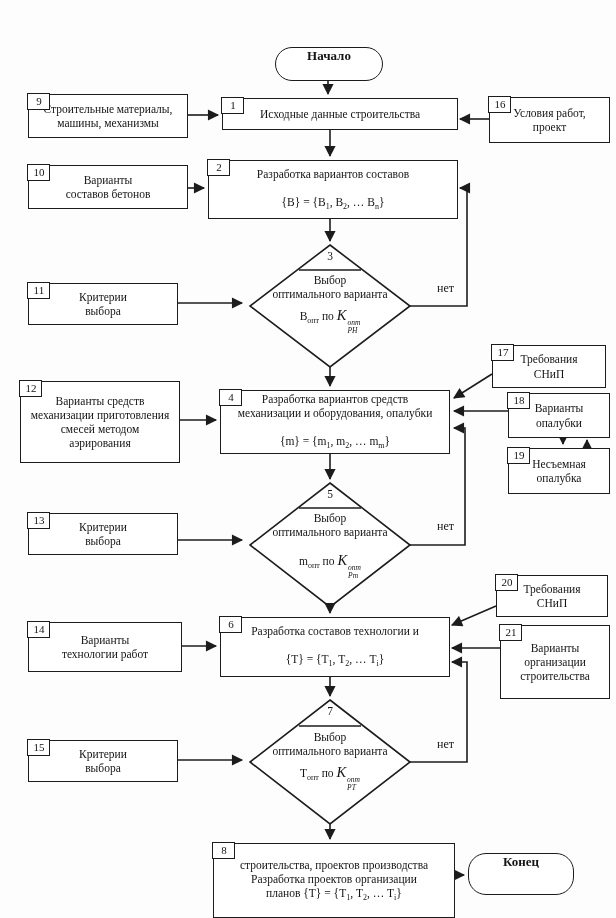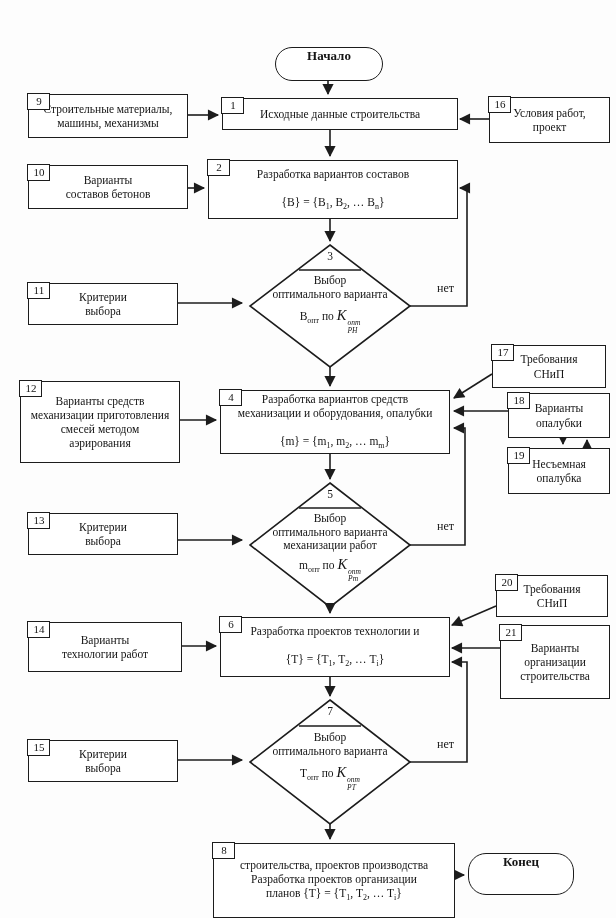--- a/index.html
+++ b/index.html
@@ -95,21 +95,21 @@
 
   <div class="box" style="left:220px;top:390px;width:228px;height:62px">
     <span class="num">4</span>
     <div>Разработка вариантов средств</div>
     <div>механизации и оборудования, опалубки</div>
     <div class="fline"><span>{m} = {m</span><sub>1</sub><span>, m</span><sub>2</sub><span>, … m</span><sub>m</sub><span>}</span></div>
   </div>
 
   <div class="box" style="left:220px;top:617px;width:228px;height:58px">
     <span class="num">6</span>
-    <div>Разработка проектов технологии и</div>
+    <div>Разработка составов технологии и</div>
     <div class="fline"><span>{Т} = {Т</span><sub>1</sub><span>, Т</span><sub>2</sub><span>, … Т</span><sub>i</sub><span>}</span></div>
   </div>
 
   <div class="box" style="left:213px;top:843px;width:240px;height:73px">
     <span class="num">8</span>
     <div>строительства, проектов производства</div>
     <div>Разработка проектов организации</div>
     <div class="fline" style="margin-top:0"><span>планов {Т} = {Т</span><sub>1</sub><span>, Т</span><sub>2</sub><span>, … Т</span><sub>i</sub><span>}</span></div>
   </div>
 
@@ -190,22 +190,21 @@
     <div class="fline" style="margin-top:6px"><span>В</span><span class="osub">опт</span><span> по </span><span class="kf">K</span><span class="ss">
           <span>опт</span>
           <span>РН</span>
         </span></div>
   </div>
 
   <div class="dnum" style="left:310px;top:488px">5</div>
   <div class="dtext" style="left:240px;top:512px">
     <div>Выбор</div>
     <div>оптимального варианта</div>
-    <div>механизации работ</div>
-    <div class="fline" style="margin-top:3px"><span>m</span><span class="osub">опт</span><span> по </span><span class="kf">K</span><span class="ss">
+    <div class="fline" style="margin-top:13px"><span>m</span><span class="osub">опт</span><span> по </span><span class="kf">K</span><span class="ss">
           <span>опт</span>
           <span>Рm</span>
         </span></div>
   </div>
 
   <div class="dnum" style="left:310px;top:705px">7</div>
   <div class="dtext" style="left:240px;top:731px">
     <div>Выбор</div>
     <div>оптимального варианта</div>
     <div class="fline" style="margin-top:6px"><span>Т</span><span class="osub">опт</span><span> по </span><span class="kf">K</span><span class="ss">

